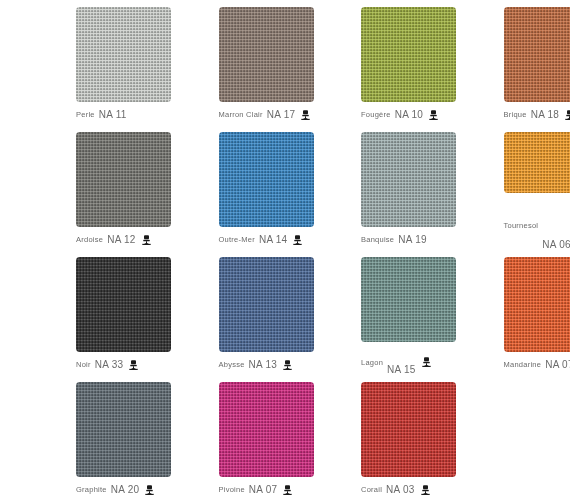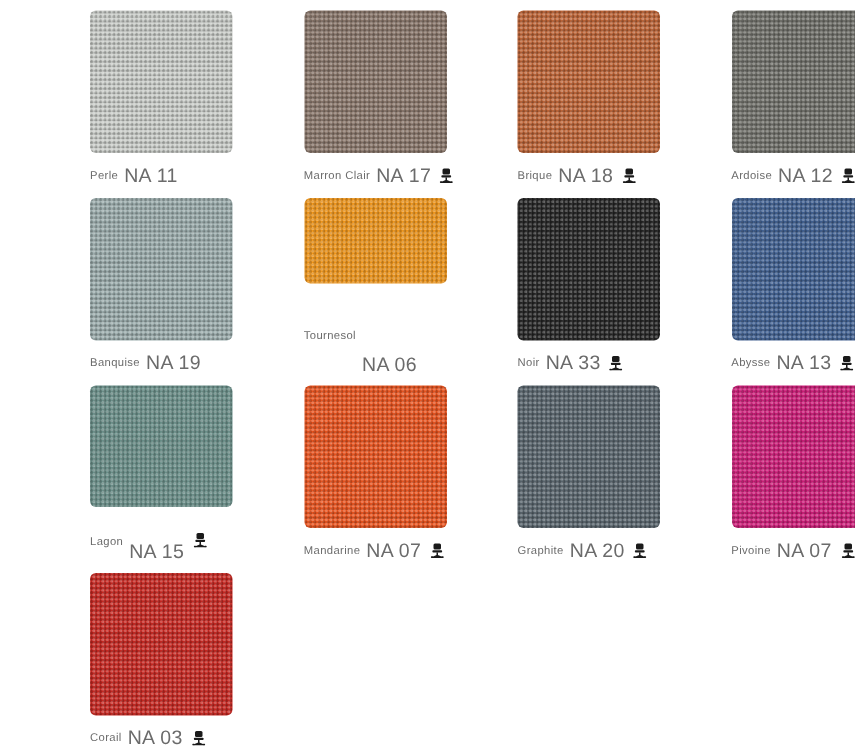--- a/index.html
+++ b/index.html
@@ -19,21 +19,21 @@
     grid-template-columns: repeat(4, 142.5px);
     grid-template-rows: repeat(4, 125px);
     background: #ffffff;
   }
 
   .swatch-cell {
     position: relative;
     display: flex;
     flex-direction: column;
     align-items: flex-start;
-    padding-left: 8px;
+    padding-left: 24px;
     padding-top: 7px;
   }
 
   .swatch-tile {
     width: 95px;
     height: 95px;
     border-radius: 4px;
     position: relative;
     overflow: hidden;
     background-color: #cccccc;
@@ -70,21 +70,21 @@
   }
 
   .swatch-name {
     font-size: 7.5px;
     color: #6b6b6b;
     letter-spacing: 0.25px;
     font-family: "Liberation Sans", sans-serif;
   }
 
   .swatch-code {
-    font-size: 13px;
+    font-size: 10px;
     color: #6b6b6b;
     letter-spacing: 0.25px;
     margin-left: 4px;
     font-family: "Liberation Sans", sans-serif;
   }
 
   .chair-icon {
     margin-left: 6px;
     width: 9px;
     height: 10px;
@@ -118,20 +118,37 @@
           <rect x="2.5" y="9.5" width="13" height="3" rx="1.2" fill="#1a1a1a"></rect>
           <rect x="8" y="12.5" width="2" height="4" fill="#1a1a1a"></rect>
           <path d="M1 19 L9 15.5 L17 19 L17 20 L1 20 Z" fill="#1a1a1a"></path>
           <rect x="0.5" y="17.5" width="3" height="2.2" rx="0.8" fill="#1a1a1a"></rect>
           <rect x="14.5" y="17.5" width="3" height="2.2" rx="0.8" fill="#1a1a1a"></rect>
         </svg>
       </span>
     </div>
   </div>
 
+  <div class="swatch-cell">
+    <div class="swatch-tile" title="Fougère" style="background-color: rgb(154, 173, 54);"></div>
+    <div class="swatch-label-row">
+      <span class="swatch-name" style="color: rgb(107, 107, 107);">Fougère</span>
+      <span class="swatch-code" style="color: rgb(107, 107, 107);">NA 10</span>
+      <span class="chair-icon">
+        <svg viewBox="0 0 18 20" xmlns="http://www.w3.org/2000/svg">
+          <rect x="4" y="0.5" width="10" height="8" rx="2" fill="#1a1a1a"></rect>
+          <rect x="2.5" y="9.5" width="13" height="3" rx="1.2" fill="#1a1a1a"></rect>
+          <rect x="8" y="12.5" width="2" height="4" fill="#1a1a1a"></rect>
+          <path d="M1 19 L9 15.5 L17 19 L17 20 L1 20 Z" fill="#1a1a1a"></path>
+          <rect x="0.5" y="17.5" width="3" height="2.2" rx="0.8" fill="#1a1a1a"></rect>
+          <rect x="14.5" y="17.5" width="3" height="2.2" rx="0.8" fill="#1a1a1a"></rect>
+        </svg>
+      </span>
+    </div>
+  </div>
 
   <div class="swatch-cell">
     <div class="swatch-tile" title="Brique" style="background-color: rgb(189, 99, 53);"></div>
     <div class="swatch-label-row">
       <span class="swatch-name" style="color: rgb(107, 107, 107);">Brique</span>
       <span class="swatch-code" style="color: rgb(107, 107, 107);">NA 18</span>
       <span class="chair-icon">
         <svg viewBox="0 0 18 20" xmlns="http://www.w3.org/2000/svg">
           <rect x="4" y="0.5" width="10" height="8" rx="2" fill="#1a1a1a"></rect>
           <rect x="2.5" y="9.5" width="13" height="3" rx="1.2" fill="#1a1a1a"></rect>
@@ -155,20 +172,37 @@
           <rect x="2.5" y="9.5" width="13" height="3" rx="1.2" fill="#1a1a1a"></rect>
           <rect x="8" y="12.5" width="2" height="4" fill="#1a1a1a"></rect>
           <path d="M1 19 L9 15.5 L17 19 L17 20 L1 20 Z" fill="#1a1a1a"></path>
           <rect x="0.5" y="17.5" width="3" height="2.2" rx="0.8" fill="#1a1a1a"></rect>
           <rect x="14.5" y="17.5" width="3" height="2.2" rx="0.8" fill="#1a1a1a"></rect>
         </svg>
       </span>
     </div>
   </div>
 
+  <div class="swatch-cell">
+    <div class="swatch-tile" title="Outre-Mer" style="background-color: rgb(43, 126, 192);"></div>
+    <div class="swatch-label-row">
+      <span class="swatch-name" style="color: rgb(107, 107, 107);">Outre-Mer</span>
+      <span class="swatch-code" style="color: rgb(107, 107, 107);">NA 14</span>
+      <span class="chair-icon">
+        <svg viewBox="0 0 18 20" xmlns="http://www.w3.org/2000/svg">
+          <rect x="4" y="0.5" width="10" height="8" rx="2" fill="#1a1a1a"></rect>
+          <rect x="2.5" y="9.5" width="13" height="3" rx="1.2" fill="#1a1a1a"></rect>
+          <rect x="8" y="12.5" width="2" height="4" fill="#1a1a1a"></rect>
+          <path d="M1 19 L9 15.5 L17 19 L17 20 L1 20 Z" fill="#1a1a1a"></path>
+          <rect x="0.5" y="17.5" width="3" height="2.2" rx="0.8" fill="#1a1a1a"></rect>
+          <rect x="14.5" y="17.5" width="3" height="2.2" rx="0.8" fill="#1a1a1a"></rect>
+        </svg>
+      </span>
+    </div>
+  </div>
 
   <div class="swatch-cell">
     <div class="swatch-tile" title="Banquise" style="background-color: rgb(154, 171, 171);"></div>
     <div class="swatch-label-row">
       <span class="swatch-name" style="color: rgb(107, 107, 107);">Banquise</span>
       <span class="swatch-code" style="color: rgb(107, 107, 107);">NA 19</span>
 
     </div>
   </div>
 

